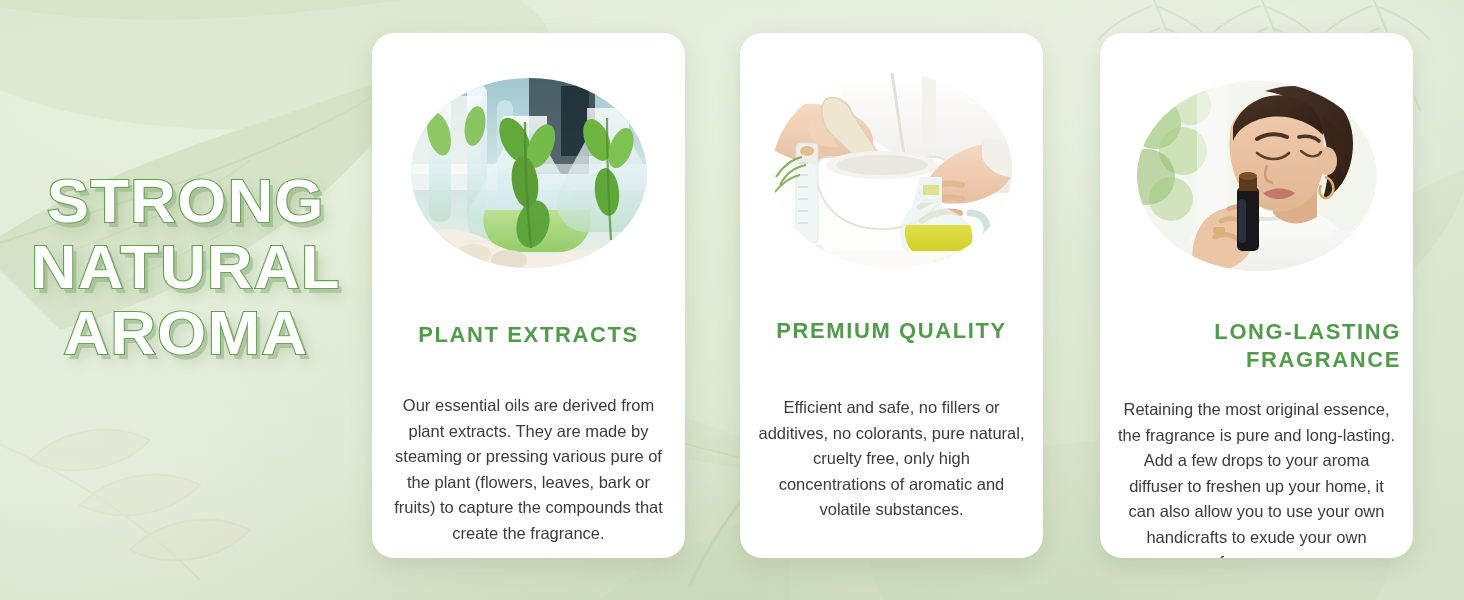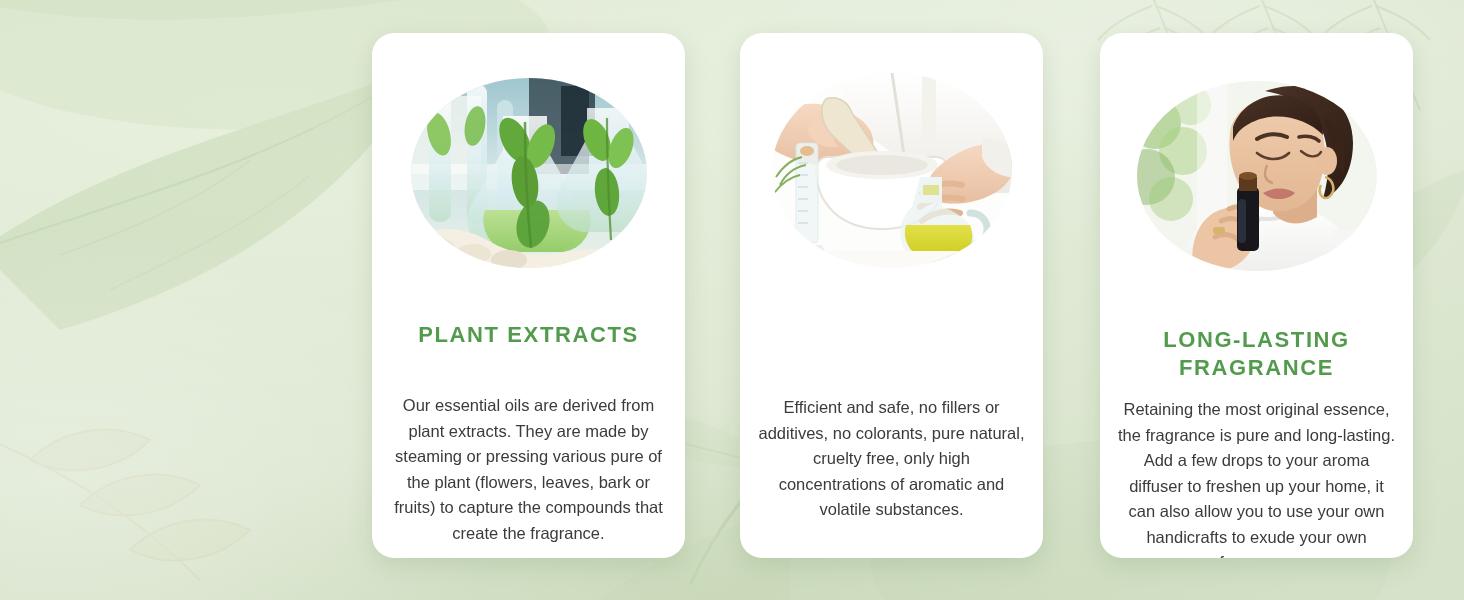--- a/index.html
+++ b/index.html
@@ -71,21 +71,21 @@
     position:absolute;left:12px;right:12px;
     text-align:center;
     color:#539b4c;
     font-weight:bold;
     font-size:22px;
     line-height:28px;
     letter-spacing:1.6px;
   }
   .card-1 .card-title{top:288px;}
   .card-2 .card-title{top:284px;}
-  .card-3 .card-title{top:293px;}
+  .card-3 .card-title{top:285px;text-align:right;}
 
   .card-body{
     position:absolute;left:18px;right:18px;
     text-align:center;
     color:#3b3b3b;
     font-size:16.5px;
     line-height:25.5px;
   }
   .card-1 .card-body{top:360px;}
   .card-2 .card-body{top:362px;}
@@ -159,20 +159,25 @@
       <path d="M80 505 C 110 475, 160 465, 200 485 C 170 515, 120 525, 80 505 Z" fill="#d3d2ab" fill-opacity=".5"></path>
       <path d="M130 550 C 160 520, 210 510, 250 530 C 220 560, 170 570, 130 550 Z" fill="#d3d2ab" fill-opacity=".5"></path>
     </g>
 
     <path d="M1464 170 C 1380 200, 1320 260, 1290 340 C 1370 320, 1440 260, 1464 190 Z" fill="#cfddc0" opacity=".45"></path>
     <ellipse cx="1130" cy="560" rx="260" ry="120" fill="#cfddc0" opacity=".35"></ellipse>
   </svg>
 
   <div class="bg-wash"></div>
 
+  <div class="headline">
+    <span class="hl-line">STRONG</span>
+    <span class="hl-line">NATURAL</span>
+    <span class="hl-line">AROMA</span>
+  </div>
 
   <div class="card card-1">
     <div class="photo">
       <svg viewBox="0 0 236 190" preserveAspectRatio="xMidYMid slice">
         <defs>
           <linearGradient id="labbg" x1="0" y1="0" x2="0" y2="1">
             <stop offset="0%" stop-color="#9fc6cf"></stop>
             <stop offset="45%" stop-color="#cfe3e4"></stop>
             <stop offset="100%" stop-color="#e9f1ea"></stop>
           </linearGradient>
@@ -286,20 +291,21 @@
           <path d="M4 104 C 12 92, 20 86, 30 84"></path>
           <path d="M8 112 C 14 100, 24 94, 34 92"></path>
           <path d="M2 120 C 10 110, 18 104, 28 102"></path>
         </g>
         <path d="M0 152 h26 v34 h-26 z" fill="#eef5f4" opacity=".8"></path>
         <path d="M0 166 h26 v20 h-26 z" fill="#d9d93f" opacity=".85"></path>
 
         <path d="M0 178 h240 v17 h-240 z" fill="#fbfaf6"></path>
       </svg>
     </div>
+    <div class="card-title">PREMIUM QUALITY</div>
     <div class="card-body">Efficient and safe, no fillers or additives, no colorants, pure natural, cruelty free, only high concentrations of aromatic and volatile substances.</div>
   </div>
 
   <div class="card card-3">
     <div class="photo">
       <svg viewBox="0 0 240 190" preserveAspectRatio="xMidYMid slice">
         <defs>
           <linearGradient id="face" x1="0" y1="0" x2="0" y2="1">
             <stop offset="0%" stop-color="#f0cdae"></stop>
             <stop offset="100%" stop-color="#e2b793"></stop>

